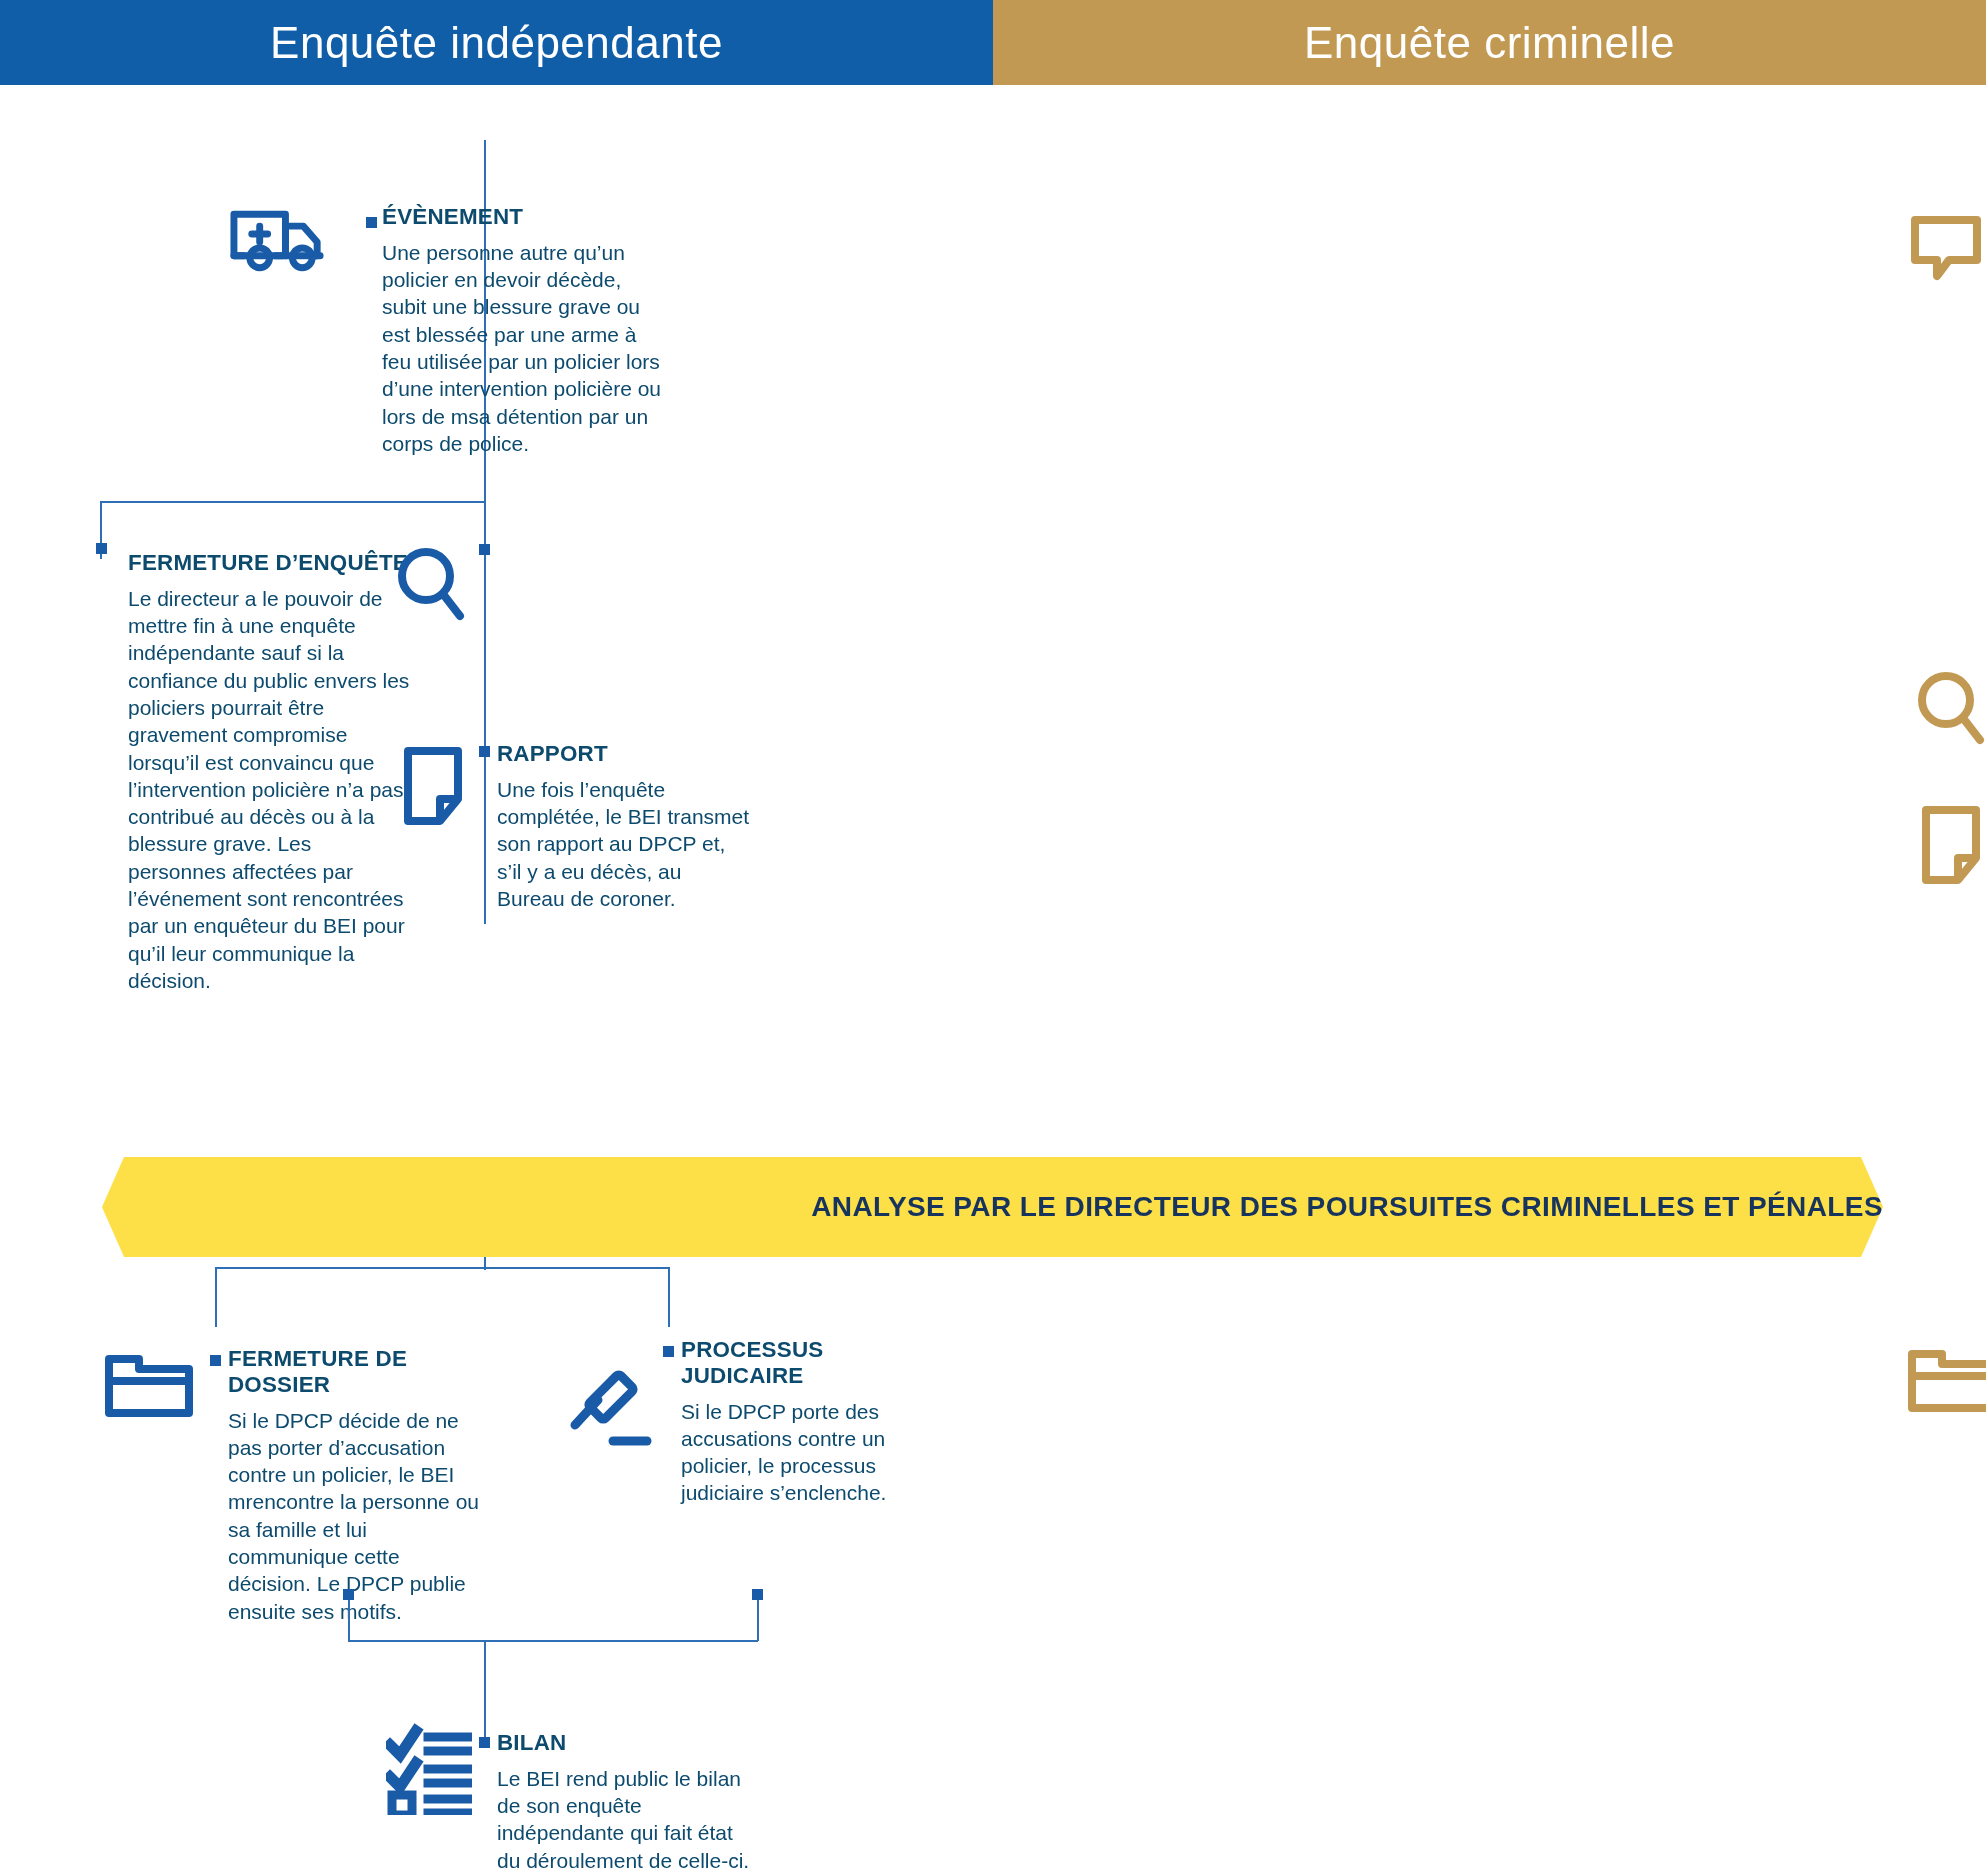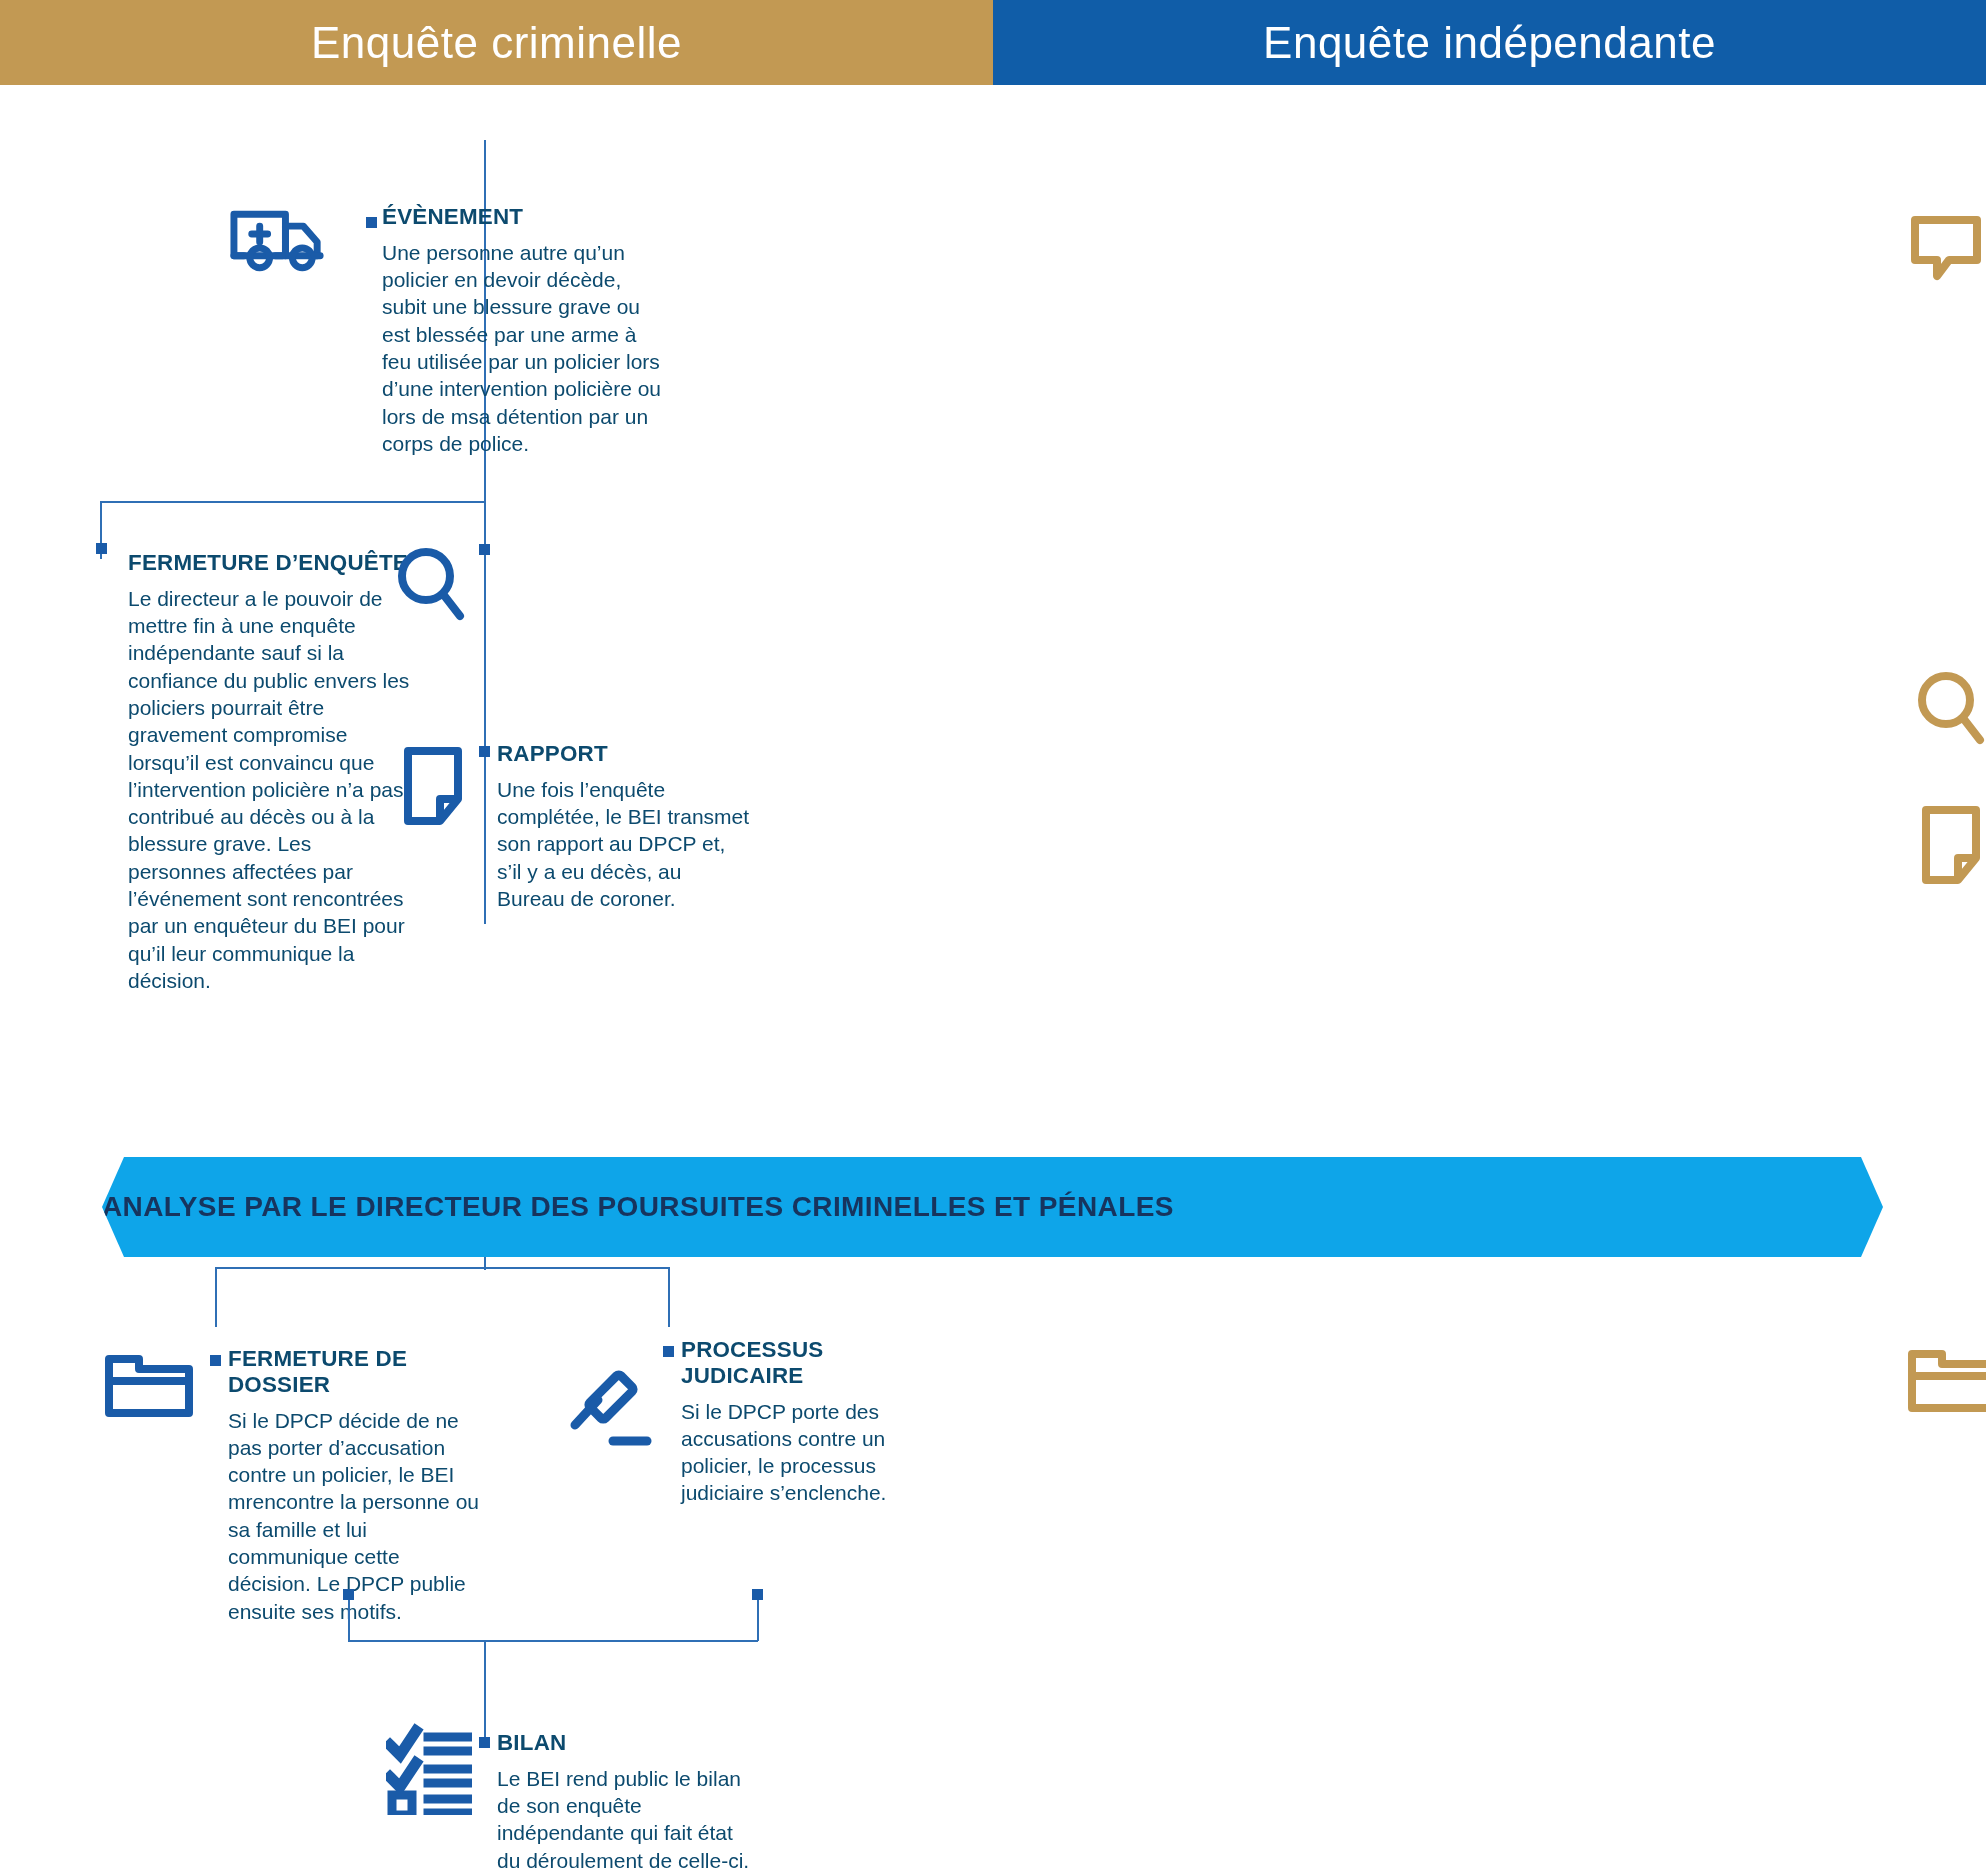--- a/index.html
+++ b/index.html
@@ -62,41 +62,41 @@
   .icon svg { display: block; }
 
   
   .dpcp-banner {
     position: absolute;
     left: 102px; top: 1072px;
     width: 1781px; height: 100px;
   }
   .dpcp-shape {
     width: 100%; height: 100%;
-    background: #0ea5e9;
+    background: #fde047;
     clip-path: polygon(22px 0, calc(100% - 22px) 0, 100% 50%, calc(100% - 22px) 100%, 22px 100%, 0 50%);
-    display: flex; align-items: center; justify-content: flex-start;
+    display: flex; align-items: center; justify-content: flex-end;
   }
   .dpcp-text {
     color: #17345E;
     font-weight: bold;
     font-size: 28px;
     letter-spacing: 0.4px;
     text-align: center;
   }
 </style>
 </head>
 <body>
 
 <div class="banner-row">
+  <div class="banner banner-left">
+    <span>Enquête indépendante</span>
+  </div>
   <div class="banner banner-right">
     <span>Enquête criminelle</span>
-  </div>
-  <div class="banner banner-left">
-    <span>Enquête indépendante</span>
   </div>
 </div>
 
 <div class="cols">
 
   <div class="col-left">
 
     <div class="vline" style="left:484px; top:55px; height:363px;"></div>
 
     <div class="hline" style="left:100px; top:416px; width:385px;"></div>

